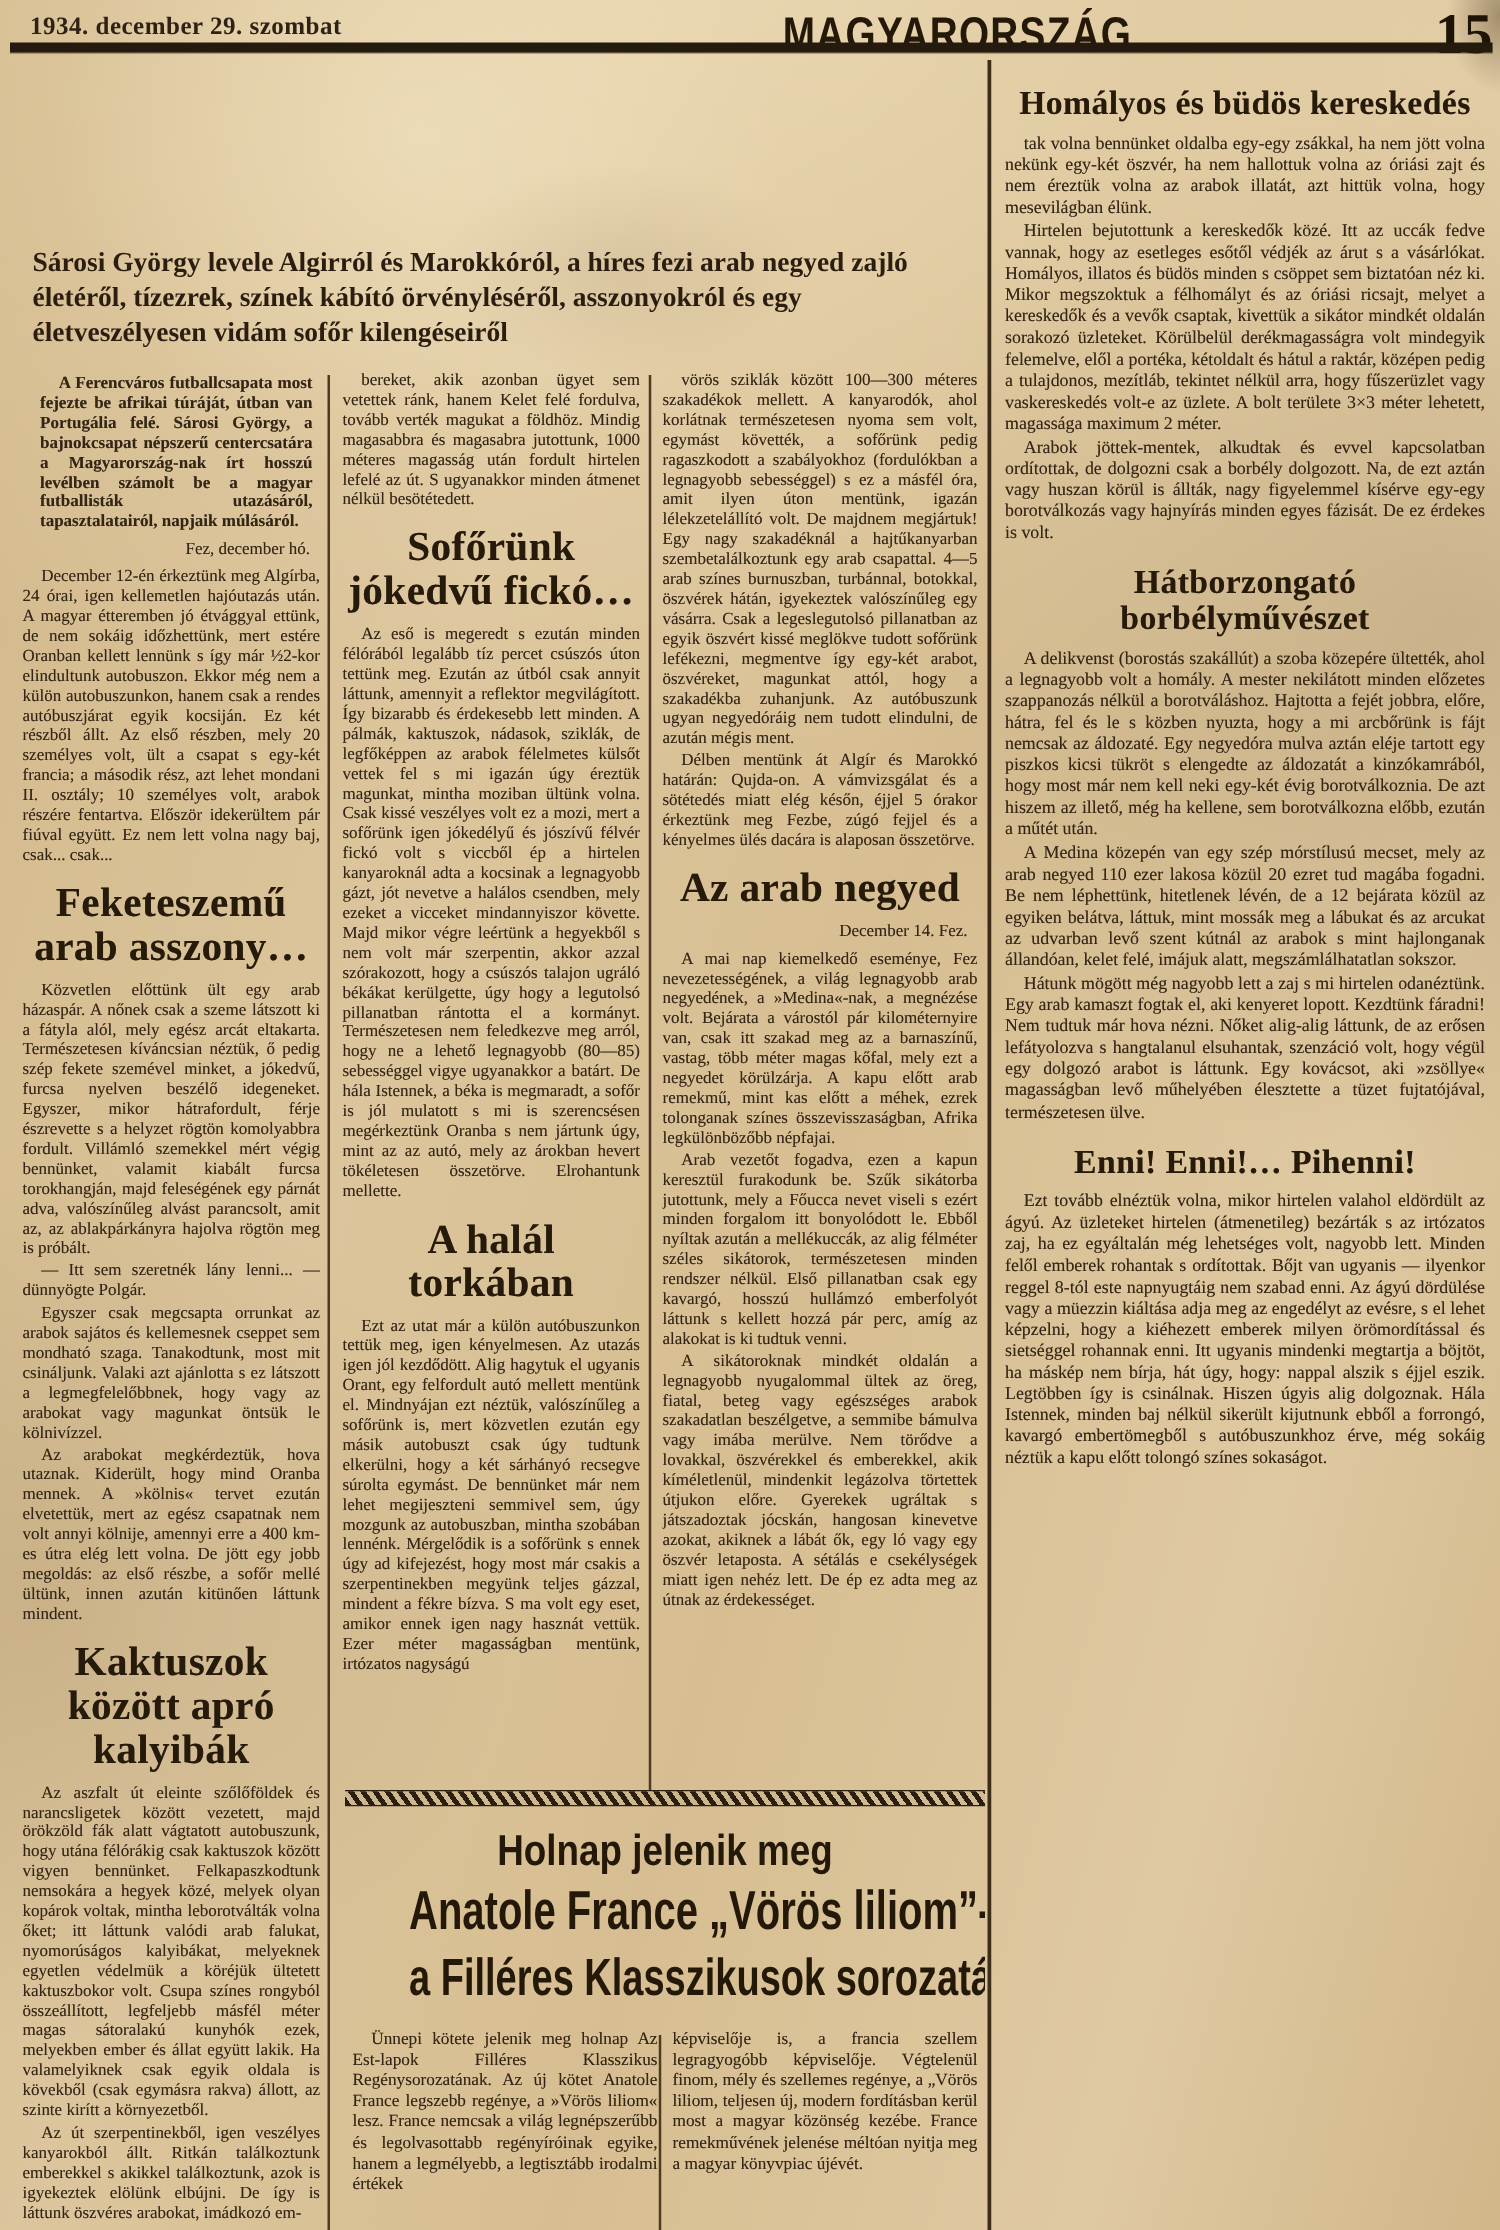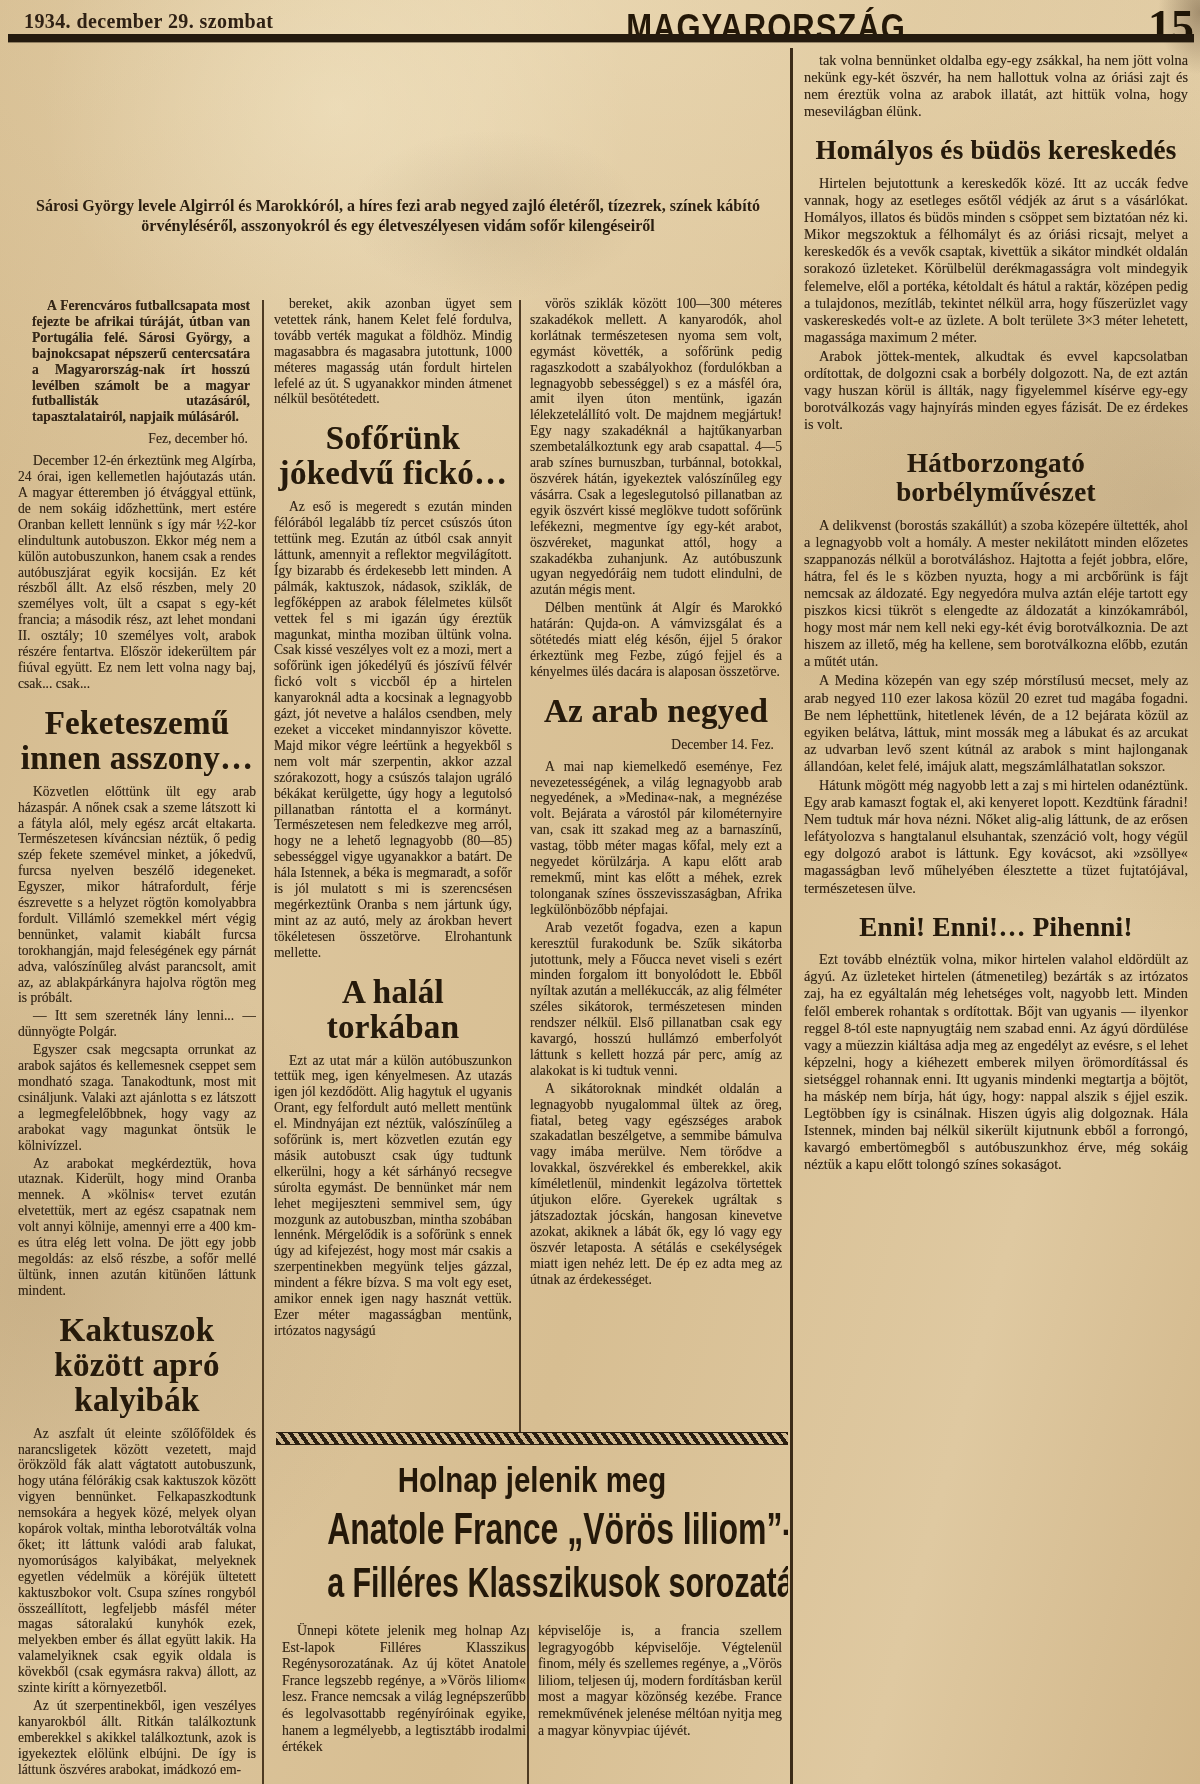--- a/index.html
+++ b/index.html
@@ -31,22 +31,22 @@
   .vdiv1 { position:absolute; left:262px; top:300px; width:2px; height:1484px; background:#4d3a22; }
   .vdiv2 { position:absolute; left:519px; top:300px; width:2px; height:1132px; background:#4d3a22; }
   .vdiv-ad { position:absolute; left:527px; top:1628px; width:2px; height:156px; background:#4d3a22; }
   .vdiv-right { position:absolute; left:790px; top:48px; width:3px; height:1736px; background:#3c2c18; }
 
   
   .headline { position:absolute; left:10px; top:48px; width:772px; text-align:center;
     color:#231709; line-height:1.0; }
   .headline .l1 { font-size:63px; font-weight:600; letter-spacing:1px; }
   .headline .l2 { font-size:59px; font-weight:600; letter-spacing:2px; margin-top:4px; }
-  .deck { position:absolute; left:26px; top:196px; width:744px; text-align:center;
-    font-size:16px; line-height:1.28; font-weight:bold; color:#2b1e10; }
+  .deck { position:absolute; left:26px; top:196px; width:744px; text-align:left;
+    font-size:22px; line-height:1.28; font-weight:bold; color:#2b1e10; }
 
   
   .col { position:absolute; top:296px; overflow:hidden; text-align:justify;
     font-size:13.6px; line-height:15.9px; color:#342617;
     text-shadow:0 0 .5px rgba(52,38,23,.45); }
   .col1 { left:18px;  width:238px; height:1488px; }
   .col2 { left:274px; width:238px; height:1134px; }
   .col3 { left:530px; width:252px; height:1134px; }
   .col4 { position:absolute; left:804px; top:52px; width:384px; height:1732px; overflow:hidden;
     text-align:justify; font-size:14.3px; line-height:17.1px; color:#342617;
@@ -91,21 +91,21 @@
 
   <div class="vdiv1"></div>
   <div class="vdiv2"></div>
   <div class="vdiv-ad"></div>
   <div class="vdiv-right"></div>
 
   <div class="col col1">
       <div class="blk lead">A Ferencváros futballcsapata most fejezte be afrikai túráját, útban van Portugália felé. Sárosi György, a bajnokcsapat népszerű centercsatára a Magyarország-nak írt hosszú levélben számolt be a magyar futballisták utazásáról, tapasztalatairól, napjaik múlásáról.</div>
       <div class="blk dateline">Fez, december hó.</div>
       <div class="blk p">December 12-én érkeztünk meg Algírba, 24 órai, igen kellemetlen hajóutazás után. A magyar étteremben jó étvággyal ettünk, de nem sokáig időzhettünk, mert estére Oranban kellett lennünk s így már ½2-kor elindultunk autobuszon. Ekkor még nem a külön autobuszunkon, hanem csak a rendes autóbuszjárat egyik kocsiján. Ez két részből állt. Az első részben, mely 20 személyes volt, ült a csapat s egy-két francia; a második rész, azt lehet mondani II. osztály; 10 személyes volt, arabok részére fentartva. Először idekerültem pár fiúval együtt. Ez nem lett volna nagy baj, csak... csak...</div>
-      <div class="blk subhead">Feketeszemű innen asszony…</div>
+      <div class="blk subhead">Feketeszemű arab asszony…</div>
       <div class="blk p">Közvetlen előttünk ült egy arab házaspár. A nőnek csak a szeme látszott ki a fátyla alól, mely egész arcát eltakarta. Természetesen kíváncsian néztük, ő pedig szép fekete szemével minket, a jókedvű, furcsa nyelven beszélő idegeneket. Egyszer, mikor hátrafordult, férje észrevette s a helyzet rögtön komolyabbra fordult. Villámló szemekkel mért végig bennünket, valamit kiabált furcsa torokhangján, majd feleségének egy párnát adva, valószínűleg alvást parancsolt, amit az, az ablakpárkányra hajolva rögtön meg is próbált.</div>
       <div class="blk p">— Itt sem szeretnék lány lenni... — dünnyögte Polgár.</div>
       <div class="blk p">Egyszer csak megcsapta orrunkat az arabok sajátos és kellemesnek cseppet sem mondható szaga. Tanakodtunk, most mit csináljunk. Valaki azt ajánlotta s ez látszott a legmegfelelőbbnek, hogy vagy az arabokat vagy magunkat öntsük le kölnivízzel.</div>
       <div class="blk p">Az arabokat megkérdeztük, hova utaznak. Kiderült, hogy mind Oranba mennek. A »kölnis« tervet ezután elvetettük, mert az egész csapatnak nem volt annyi kölnije, amennyi erre a 400 km-es útra elég lett volna. De jött egy jobb megoldás: az első részbe, a sofőr mellé ültünk, innen azután kitünően láttunk mindent.</div>
       <div class="blk subhead">Kaktuszok között apró kalyibák</div>
       <div class="blk p">Az aszfalt út eleinte szőlőföldek és narancsligetek között vezetett, majd örökzöld fák alatt vágtatott autobuszunk, hogy utána félórákig csak kaktuszok között vigyen bennünket. Felkapaszkodtunk nemsokára a hegyek közé, melyek olyan kopárok voltak, mintha leborotválták volna őket; itt láttunk valódi arab falukat, nyomorúságos kalyibákat, melyeknek egyetlen védelmük a köréjük ültetett kaktuszbokor volt. Csupa színes rongyból összeállított, legfeljebb másfél méter magas sátoralakú kunyhók ezek, melyekben ember és állat együtt lakik. Ha valamelyiknek csak egyik oldala is kövekből (csak egymásra rakva) állott, az szinte kirítt a környezetből.</div>
       <div class="blk p">Az út szerpentinekből, igen veszélyes kanyarokból állt. Ritkán találkoztunk emberekkel s akikkel találkoztunk, azok is igyekeztek elölünk elbújni. De így is láttunk öszvéres arabokat, imádkozó em-</div>
     </div>
   <div class="col col2">
       <div class="blk p">bereket, akik azonban ügyet sem vetettek ránk, hanem Kelet felé fordulva, tovább verték magukat a földhöz. Mindig magasabbra és magasabra jutottunk, 1000 méteres magasság után fordult hirtelen lefelé az út. S ugyanakkor minden átmenet nélkül besötétedett.</div>
@@ -117,22 +117,22 @@
   <div class="col col3">
       <div class="blk p">vörös sziklák között 100—300 méteres szakadékok mellett. A kanyarodók, ahol korlátnak természetesen nyoma sem volt, egymást követték, a sofőrünk pedig ragaszkodott a szabályokhoz (fordulókban a legnagyobb sebességgel) s ez a másfél óra, amit ilyen úton mentünk, igazán lélekzetelállító volt. De majdnem megjártuk! Egy nagy szakadéknál a hajtűkanyarban szembetalálkoztunk egy arab csapattal. 4—5 arab színes burnuszban, turbánnal, botokkal, öszvérek hátán, igyekeztek valószínűleg egy vásárra. Csak a legeslegutolsó pillanatban az egyik öszvért kissé meglökve tudott sofőrünk lefékezni, megmentve így egy-két arabot, öszvéreket, magunkat attól, hogy a szakadékba zuhanjunk. Az autóbuszunk ugyan negyedóráig nem tudott elindulni, de azután mégis ment.</div>
       <div class="blk p">Délben mentünk át Algír és Marokkó határán: Qujda-on. A vámvizsgálat és a sötétedés miatt elég későn, éjjel 5 órakor érkeztünk meg Fezbe, zúgó fejjel és a kényelmes ülés dacára is alaposan összetörve.</div>
       <div class="blk subhead">Az arab negyed</div>
       <div class="blk dateline">December 14. Fez.</div>
       <div class="blk p">A mai nap kiemelkedő eseménye, Fez nevezetességének, a világ legnagyobb arab negyedének, a »Medina«-nak, a megnézése volt. Bejárata a várostól pár kilométernyire van, csak itt szakad meg az a barnaszínű, vastag, több méter magas kőfal, mely ezt a negyedet körülzárja. A kapu előtt arab remekmű, mint kas előtt a méhek, ezrek tolonganak színes összevisszaságban, Afrika legkülönbözőbb népfajai.</div>
       <div class="blk p">Arab vezetőt fogadva, ezen a kapun keresztül furakodunk be. Szűk sikátorba jutottunk, mely a Főucca nevet viseli s ezért minden forgalom itt bonyolódott le. Ebből nyíltak azután a mellékuccák, az alig félméter széles sikátorok, természetesen minden rendszer nélkül. Első pillanatban csak egy kavargó, hosszú hullámzó emberfolyót láttunk s kellett hozzá pár perc, amíg az alakokat is ki tudtuk venni.</div>
       <div class="blk p">A sikátoroknak mindkét oldalán a legnagyobb nyugalommal ültek az öreg, fiatal, beteg vagy egészséges arabok szakadatlan beszélgetve, a semmibe bámulva vagy imába merülve. Nem törődve a lovakkal, öszvérekkel és emberekkel, akik kíméletlenül, mindenkit legázolva törtettek útjukon előre. Gyerekek ugráltak s játszadoztak jócskán, hangosan kinevetve azokat, akiknek a lábát ők, egy ló vagy egy öszvér letaposta. A sétálás e csekélységek miatt igen nehéz lett. De ép ez adta meg az útnak az érdekességet.</div>
     </div>
   <div class="col4">
+      <div class="blk subhead">Homályos és büdös kereskedés</div>
       <div class="blk p">tak volna bennünket oldalba egy-egy zsákkal, ha nem jött volna nekünk egy-két öszvér, ha nem hallottuk volna az óriási zajt és nem éreztük volna az arabok illatát, azt hittük volna, hogy mesevilágban élünk.</div>
-      <div class="blk subhead">Homályos és büdös kereskedés</div>
       <div class="blk p">Hirtelen bejutottunk a kereskedők közé. Itt az uccák fedve vannak, hogy az esetleges esőtől védjék az árut s a vásárlókat. Homályos, illatos és büdös minden s csöppet sem biztatóan néz ki. Mikor megszoktuk a félhomályt és az óriási ricsajt, melyet a kereskedők és a vevők csaptak, kivettük a sikátor mindkét oldalán sorakozó üzleteket. Körülbelül derékmagasságra volt mindegyik felemelve, elől a portéka, kétoldalt és hátul a raktár, középen pedig a tulajdonos, mezítláb, tekintet nélkül arra, hogy fűszerüzlet vagy vaskereskedés volt-e az üzlete. A bolt területe 3×3 méter lehetett, magassága maximum 2 méter.</div>
       <div class="blk p">Arabok jöttek-mentek, alkudtak és evvel kapcsolatban ordítottak, de dolgozni csak a borbély dolgozott. Na, de ezt aztán vagy huszan körül is állták, nagy figyelemmel kísérve egy-egy borotválkozás vagy hajnyírás minden egyes fázisát. De ez érdekes is volt.</div>
       <div class="blk subhead">Hátborzongató borbélyművészet</div>
       <div class="blk p">A delikvenst (borostás szakállút) a szoba közepére ültették, ahol a legnagyobb volt a homály. A mester nekilátott minden előzetes szappanozás nélkül a borotváláshoz. Hajtotta a fejét jobbra, előre, hátra, fel és le s közben nyuzta, hogy a mi arcbőrünk is fájt nemcsak az áldozaté. Egy negyedóra mulva aztán eléje tartott egy piszkos kicsi tükröt s elengedte az áldozatát a kinzókamrából, hogy most már nem kell neki egy-két évig borotválkoznia. De azt hiszem az illető, még ha kellene, sem borotválkozna előbb, ezután a műtét után.</div>
       <div class="blk p">A Medina közepén van egy szép mórstílusú mecset, mely az arab negyed 110 ezer lakosa közül 20 ezret tud magába fogadni. Be nem léphettünk, hitetlenek lévén, de a 12 bejárata közül az egyiken belátva, láttuk, mint mossák meg a lábukat és az arcukat az udvarban levő szent kútnál az arabok s mint hajlonganak állandóan, kelet felé, imájuk alatt, megszámlálhatatlan sokszor.</div>
       <div class="blk p">Hátunk mögött még nagyobb lett a zaj s mi hirtelen odanéztünk. Egy arab kamaszt fogtak el, aki kenyeret lopott. Kezdtünk fáradni! Nem tudtuk már hova nézni. Nőket alig-alig láttunk, de az erősen lefátyolozva s hangtalanul elsuhantak, szenzáció volt, hogy végül egy dolgozó arabot is láttunk. Egy kovácsot, aki »zsöllye« magasságban levő műhelyében élesztette a tüzet fujtatójával, természetesen ülve.</div>
       <div class="blk subhead">Enni! Enni!… Pihenni!</div>
       <div class="blk p">Ezt tovább elnéztük volna, mikor hirtelen valahol eldördült az ágyú. Az üzleteket hirtelen (átmenetileg) bezárták s az irtózatos zaj, ha ez egyáltalán még lehetséges volt, nagyobb lett. Minden felől emberek rohantak s ordítottak. Bőjt van ugyanis — ilyenkor reggel 8-tól este napnyugtáig nem szabad enni. Az ágyú dördülése vagy a müezzin kiáltása adja meg az engedélyt az evésre, s el lehet képzelni, hogy a kiéhezett emberek milyen örömordítással és sietséggel rohannak enni. Itt ugyanis mindenki megtartja a böjtöt, ha máskép nem bírja, hát úgy, hogy: nappal alszik s éjjel eszik. Legtöbben így is csinálnak. Hiszen úgyis alig dolgoznak. Hála Istennek, minden baj nélkül sikerült kijutnunk ebből a forrongó, kavargó embertömegből s autóbuszunkhoz érve, még sokáig néztük a kapu előtt tolongó színes sokaságot.</div>
     </div>
 

